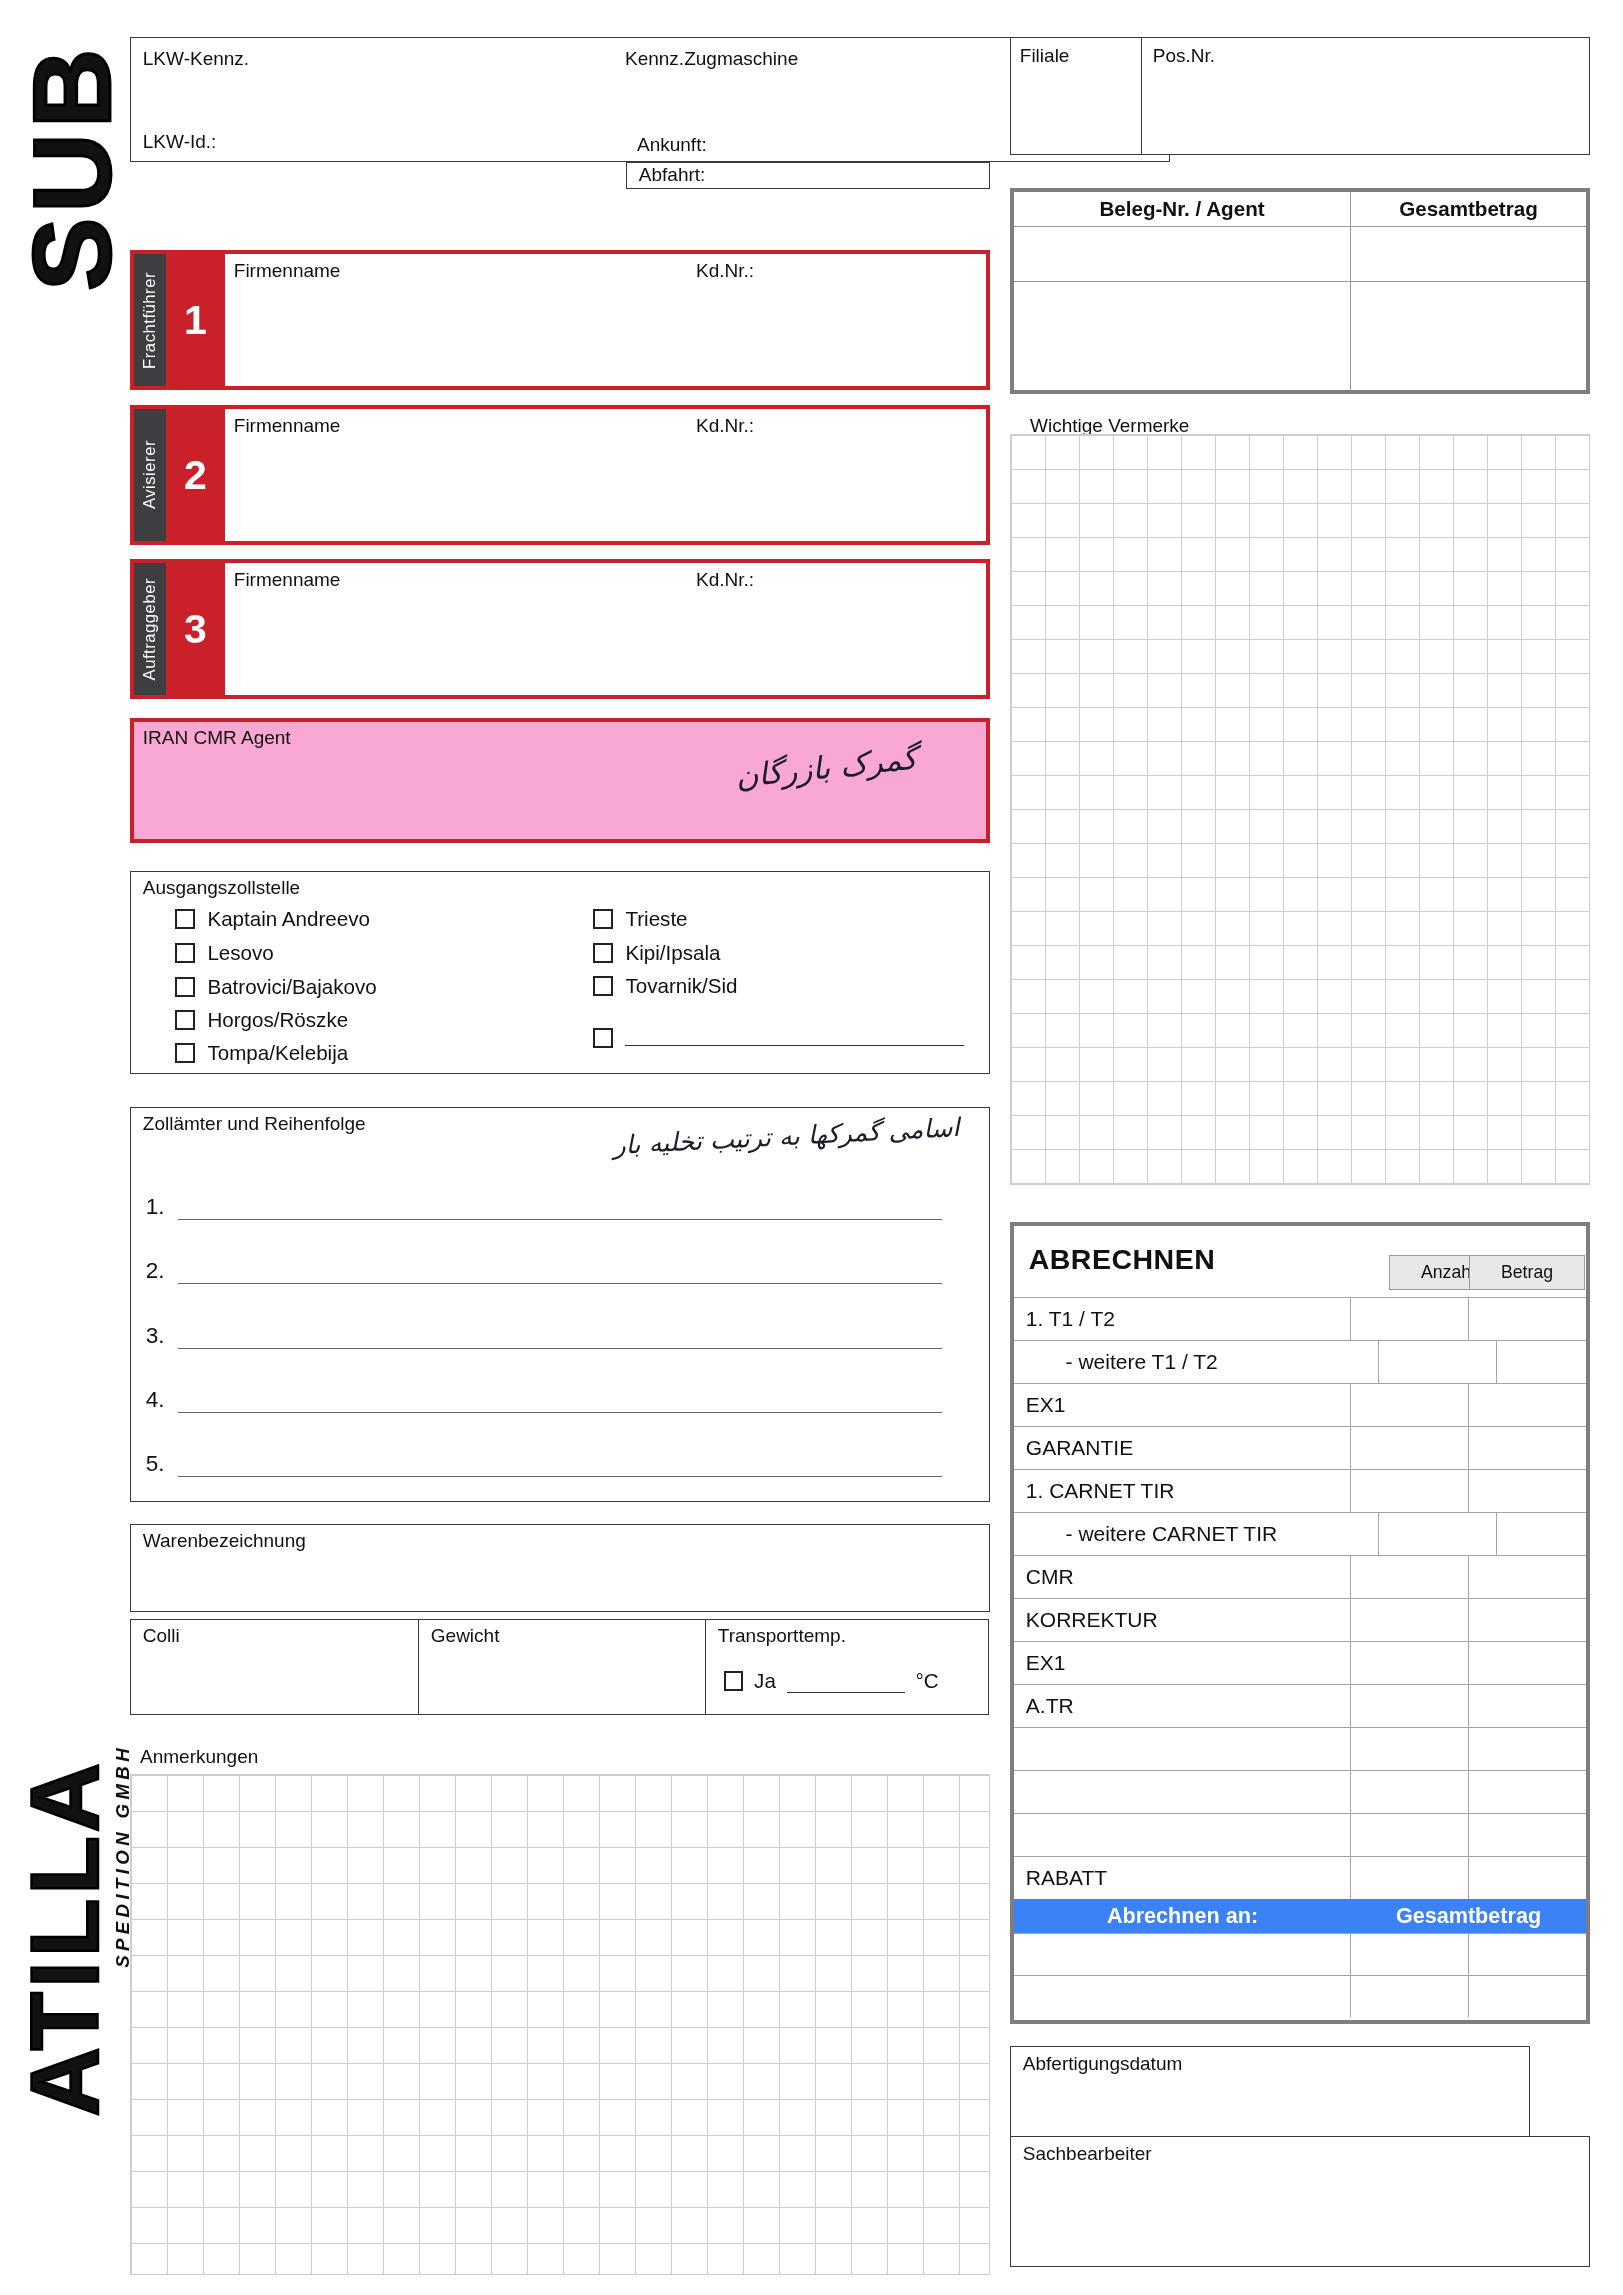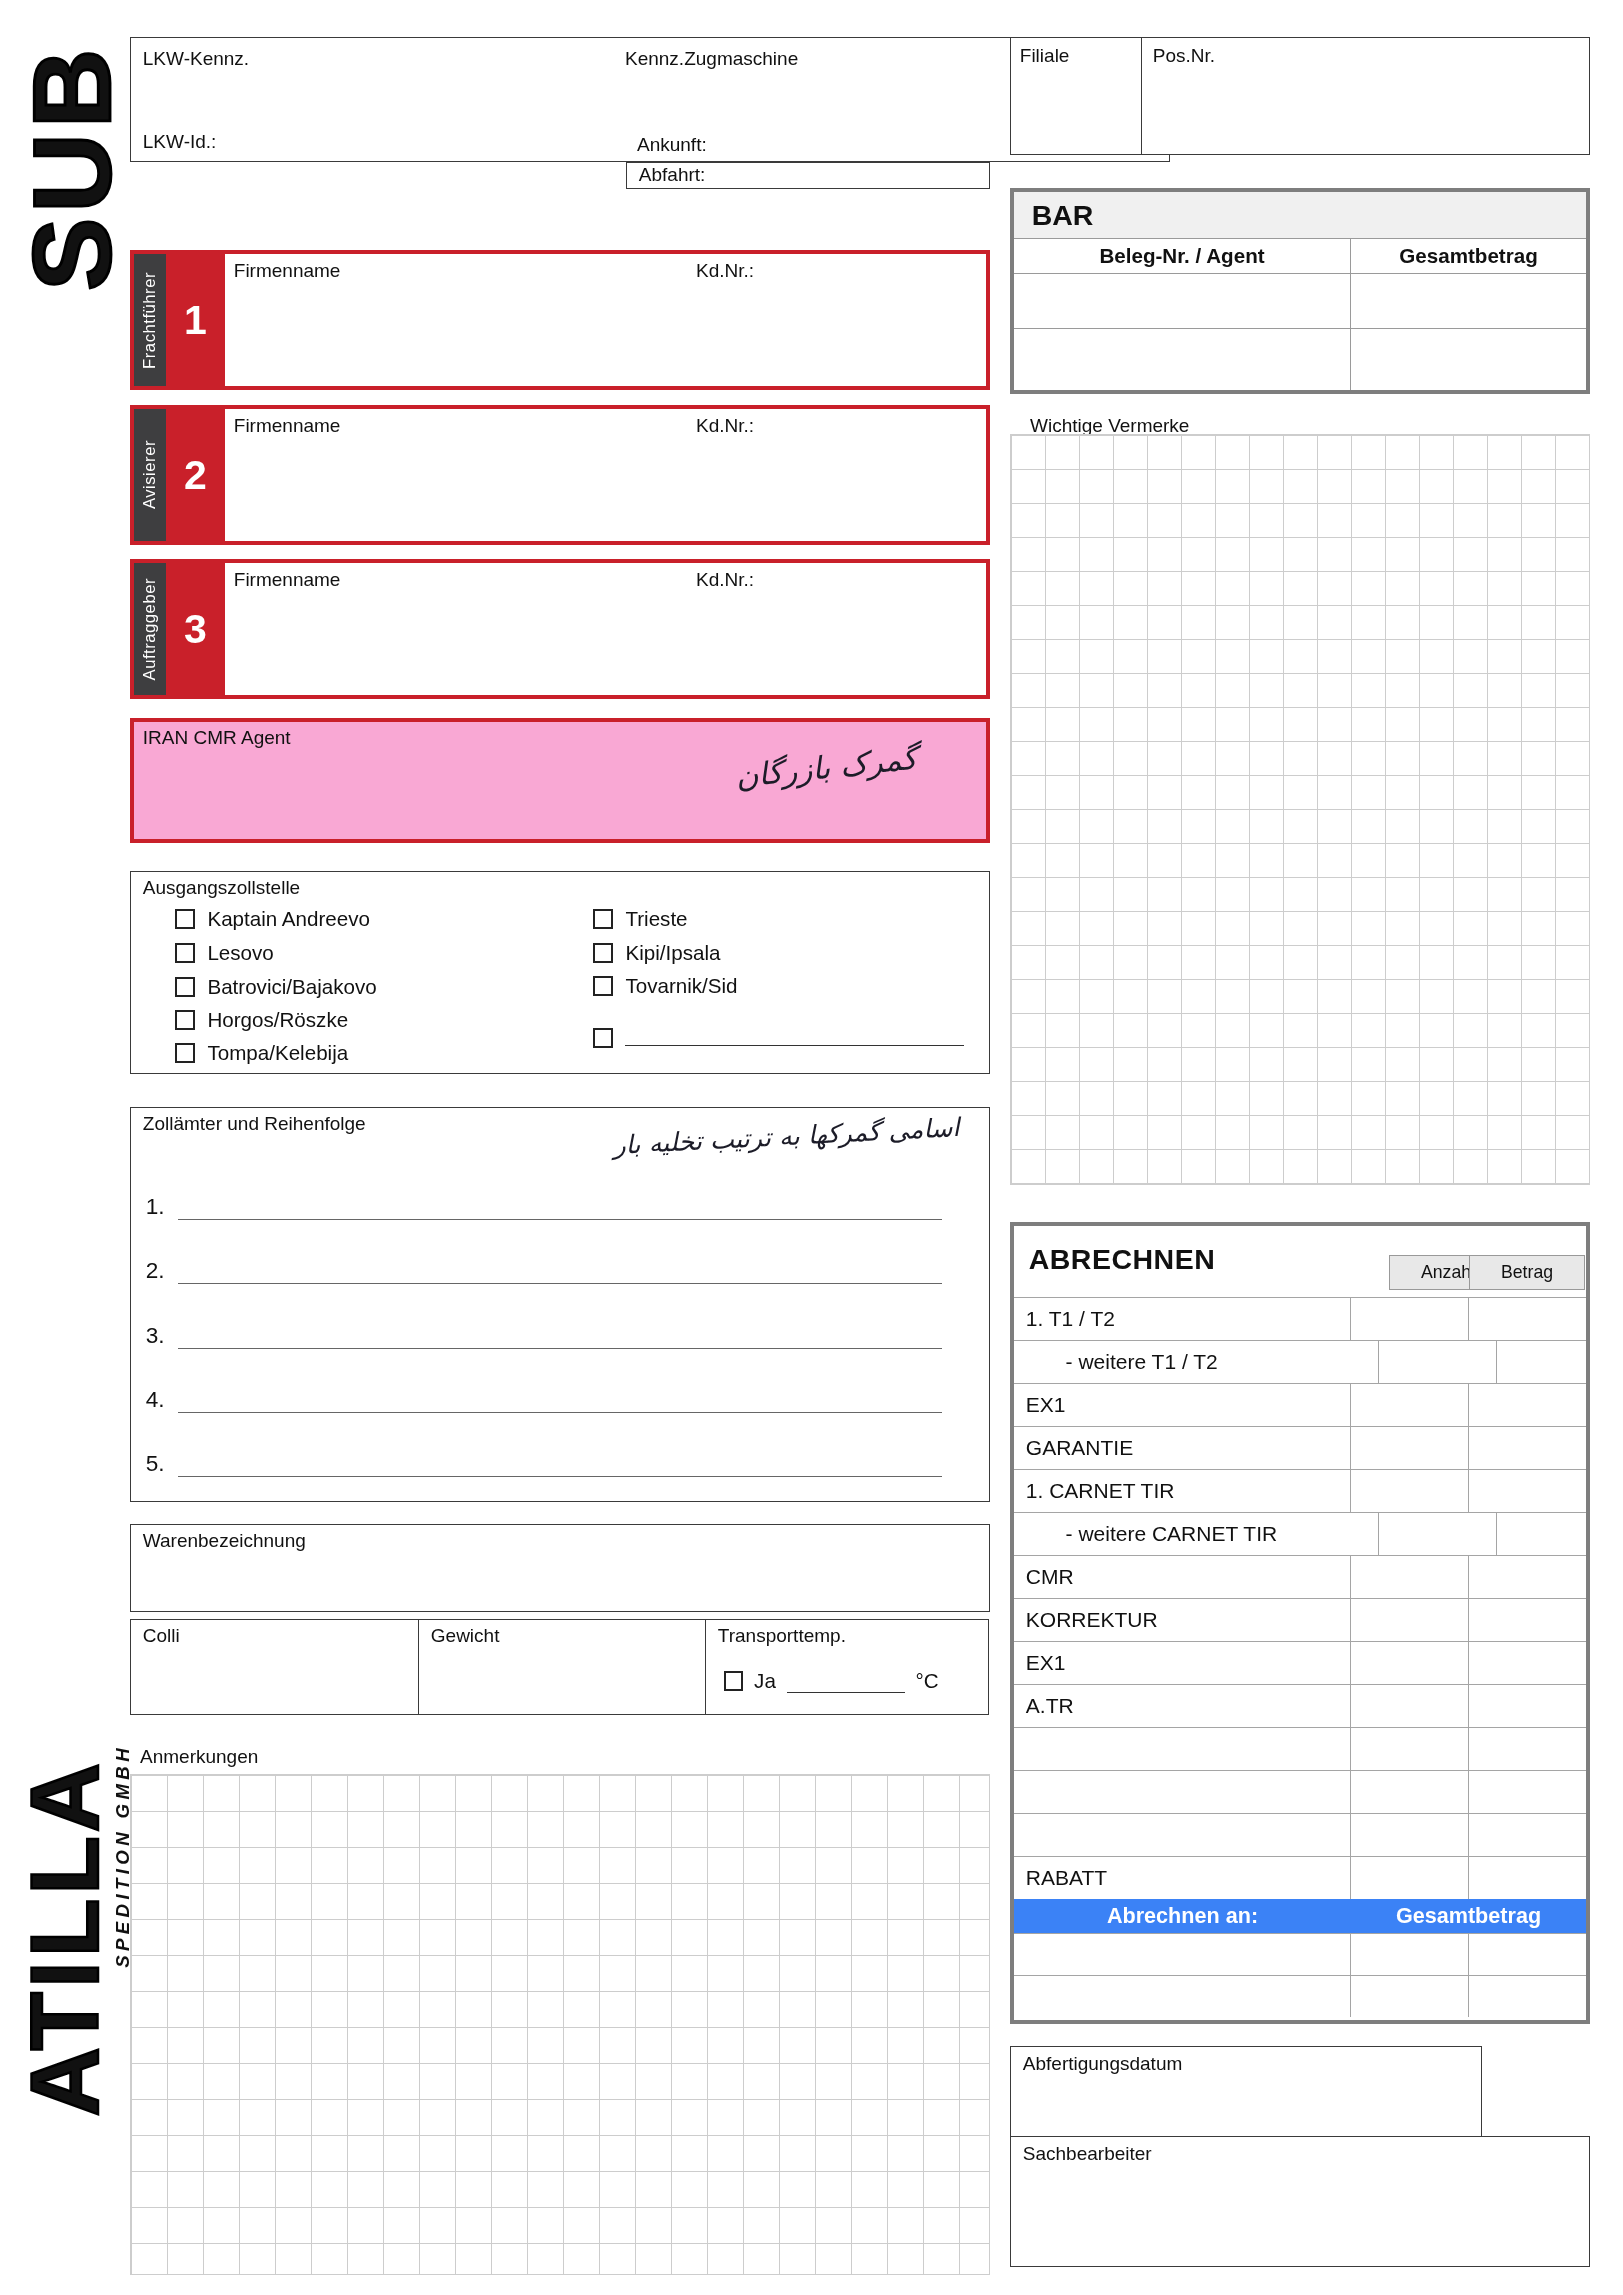--- a/index.html
+++ b/index.html
@@ -108,21 +108,20 @@
 
   <div class="box" style="left:1010px; top:37px; width:132px; height:118px;">
     <span class="lbl" style="left:8.8px; top:6.9px;">Filiale</span>
   </div>
   <div class="box" style="left:1141px; top:37px; width:449px; height:118px;">
     <span class="lbl" style="left:10.8px; top:6.9px;">Pos.Nr.</span>
   </div>
 
   <div class="frame" style="left:1010px; top:188px; width:580px; height:206px;">
     <div class="bar-inner">
-      <div class="bar-header">BAR</div>
       <div class="bar-cols">
         <div class="c1">Beleg-Nr. / Agent</div>
         <div class="c2">Gesamtbetrag</div>
       </div>
       <div class="bar-row">
         <div class="c1"></div>
         <div class="c2"></div>
       </div>
       <div class="bar-row">
         <div class="c1"></div>
@@ -349,21 +348,21 @@
       <div class="c-anz"></div>
       <div class="c-bet"></div>
     </div>
     <div class="abr-tail">
       <div class="c-label"></div>
       <div class="c-anz"></div>
       <div class="c-bet"></div>
     </div>
   </div>
 
-  <div class="box" style="left:1010px; top:2046px; width:472px; height:91px;">
+  <div class="box" style="left:1010px; top:2046px; width:520px; height:91px;">
     <span class="lbl" style="left:11.8px; top:5.9px;">Abfertigungsdatum</span>
   </div>
   <div class="box" style="left:1010px; top:2136px; width:580px; height:131px;">
     <span class="lbl" style="left:11.8px; top:5.9px;">Sachbearbeiter</span>
   </div>
 
 </div>
 
 
 </body></html>

